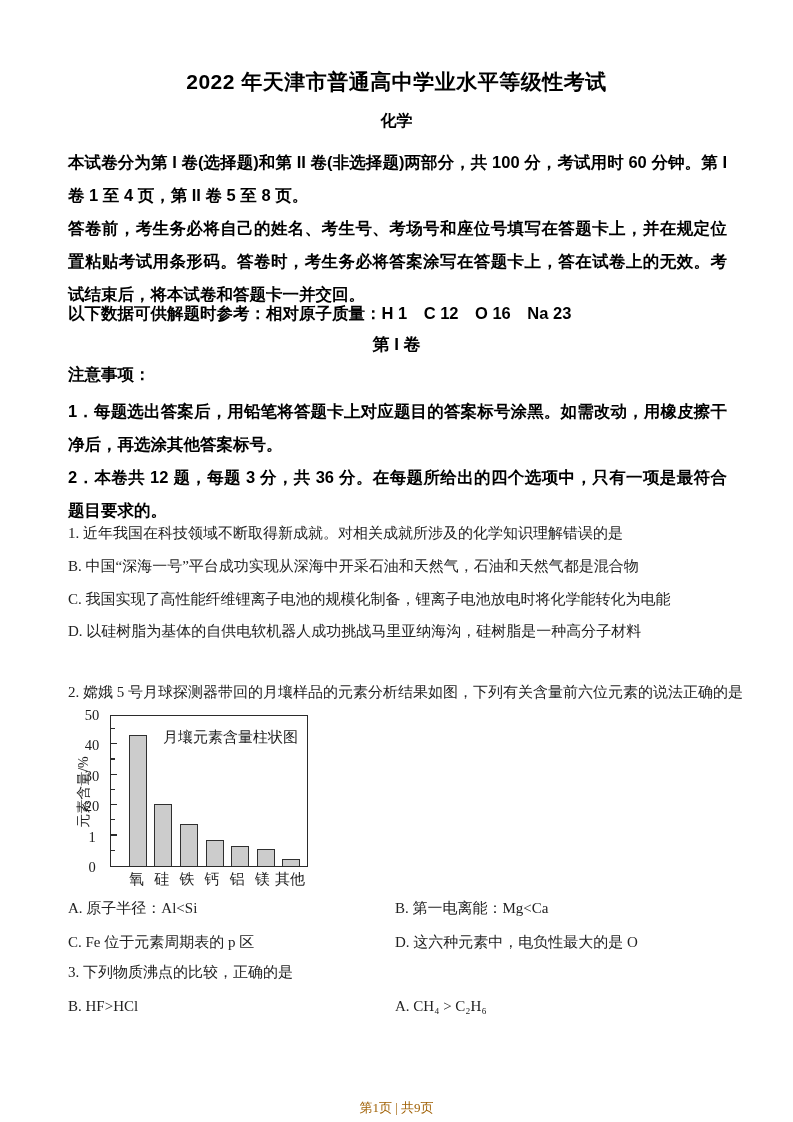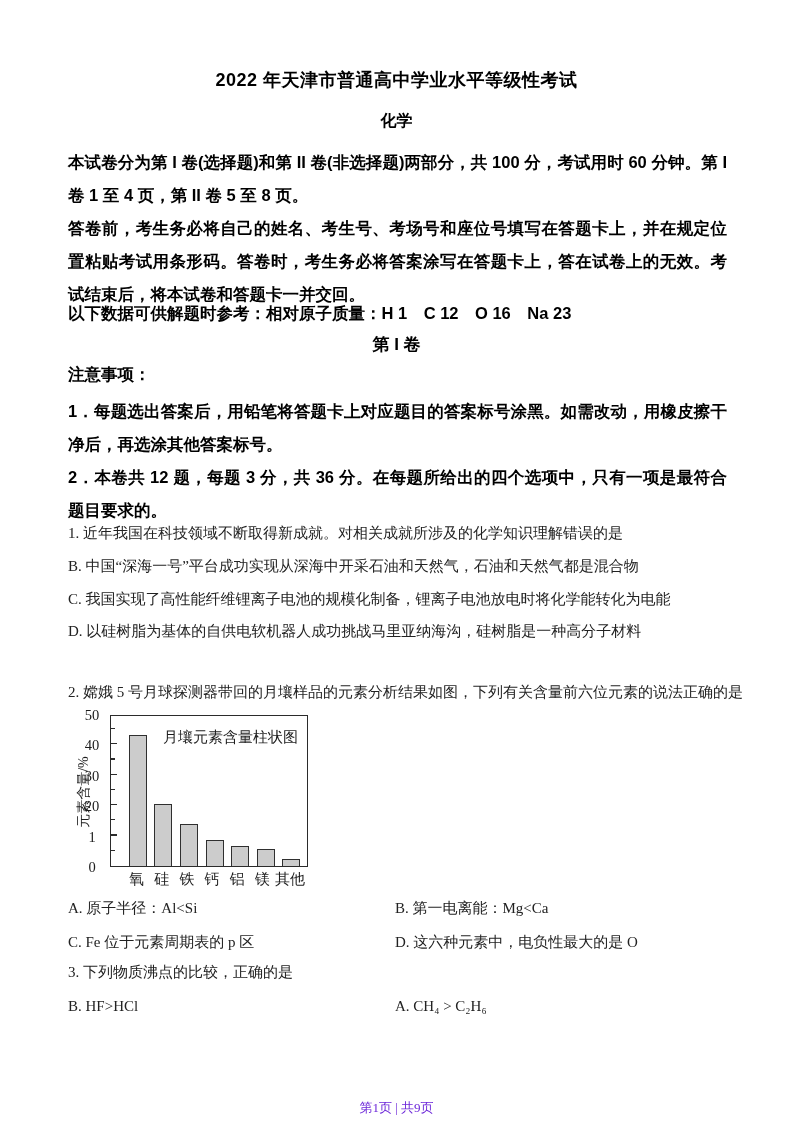--- a/index.html
+++ b/index.html
@@ -13,21 +13,21 @@
     overflow: hidden;
     font-family: "Liberation Serif", serif;
     color: #1f1f1f;
   }
   .abs { position: absolute; }
   .centered { left: 0; width: 793px; text-align: center; }
 
   .doc-title {
     font-family: "Liberation Sans", sans-serif;
     font-weight: 800;
-    font-size: 18px;
+    font-size: 21px;
     color: #000;
     letter-spacing: 0.5px;
   }
   .doc-subject {
     font-family: "Liberation Sans", sans-serif;
     font-weight: 800;
     font-size: 16px;
     color: #000;
   }
   .para-bold {
@@ -164,21 +164,21 @@
   .chart-xlabel {
     flex: 1;
     text-align: center;
     font-size: 15px;
     white-space: nowrap;
   }
 
   .footer {
     top: 1099px;
     font-size: 13px;
-    color: #6d28d9;
+    color: #a16207;
     font-family: "Liberation Serif", serif;
   }
 </style>
 </head>
 <body>
 
 <div class="page">
 
   <div class="abs centered doc-title" style="top:68px">2022 年天津市普通高中学业水平等级性考试</div>
 

